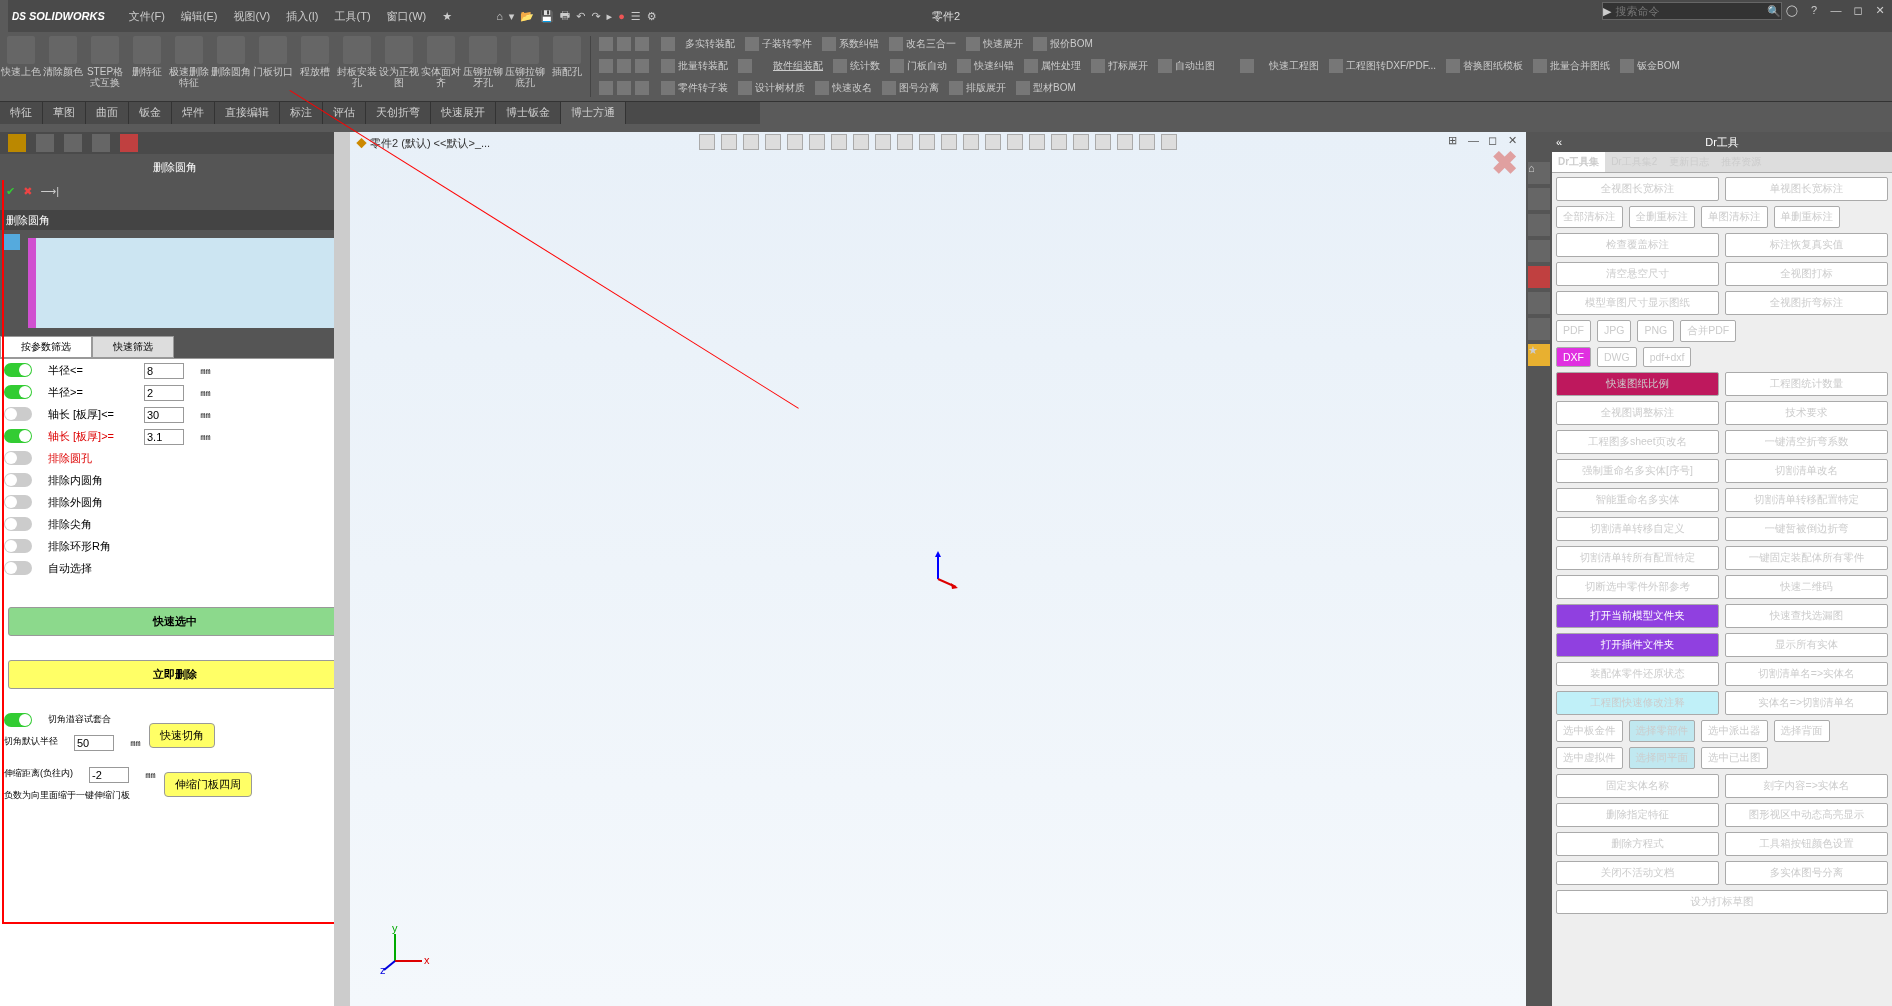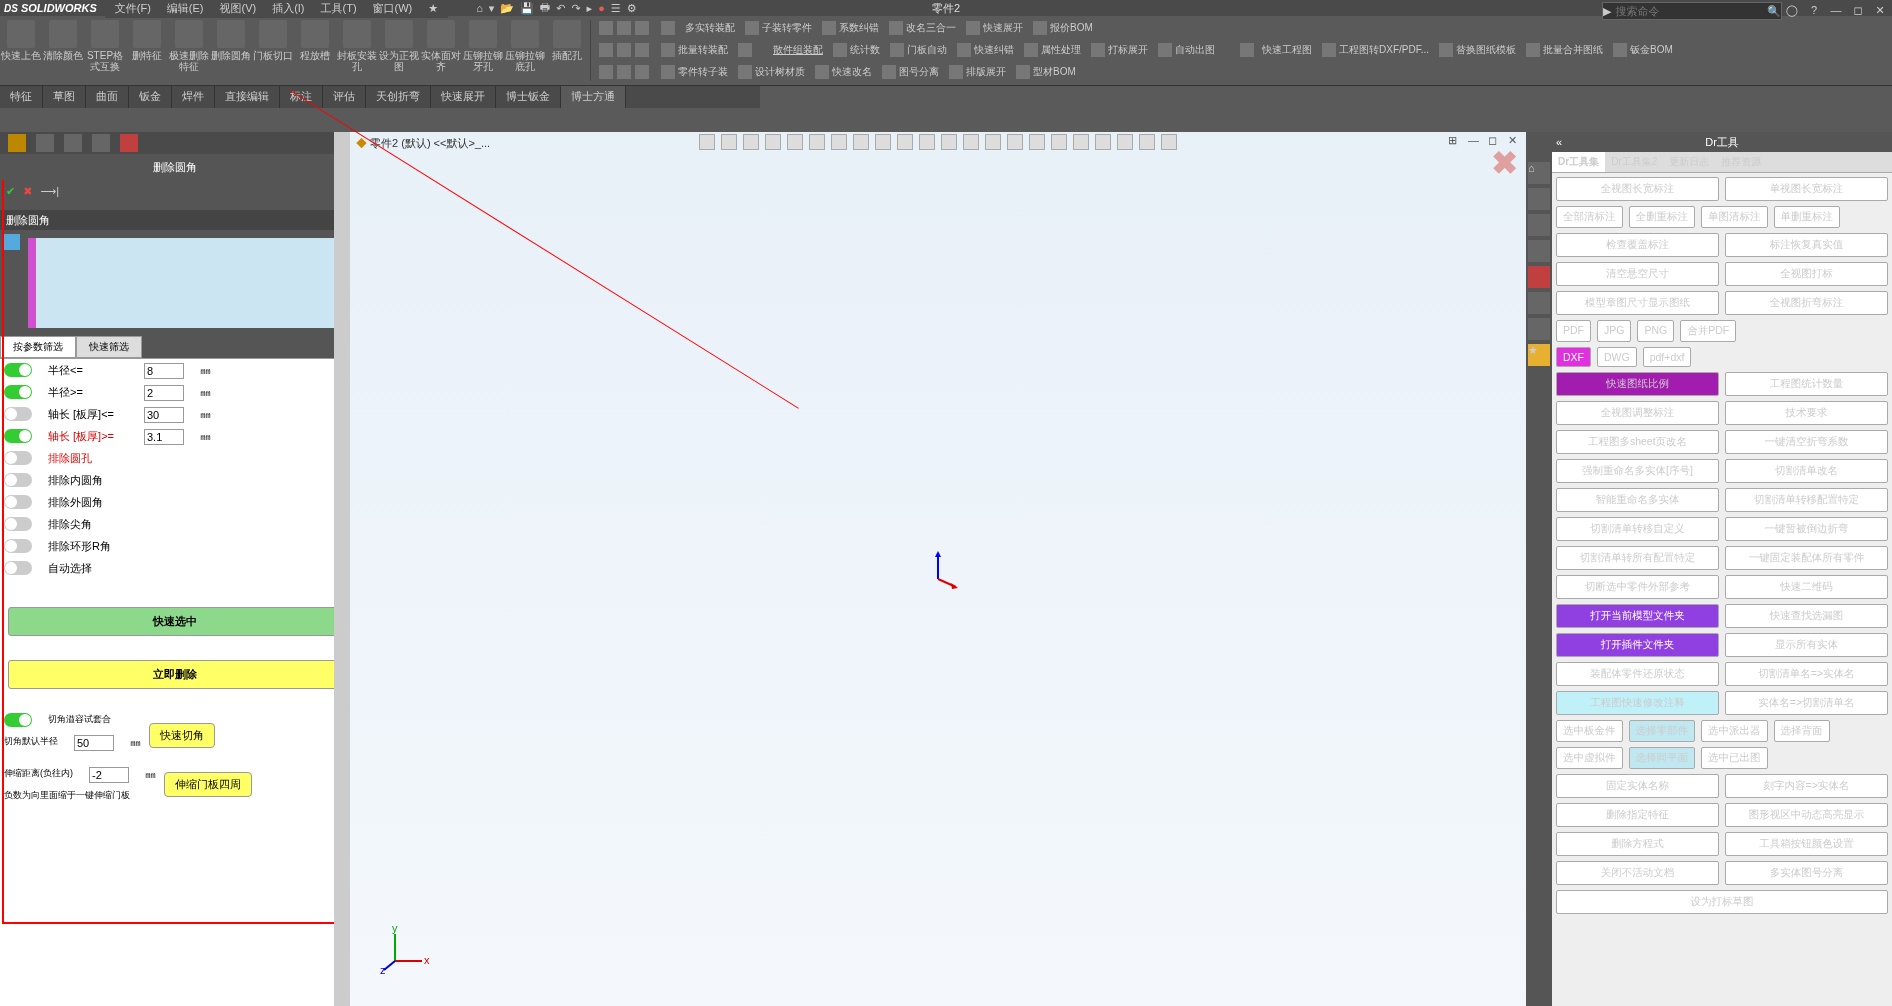--- a/index.html
+++ b/index.html
@@ -1,17 +1,17 @@
 <!DOCTYPE html>
 <html><head>
 <meta charset="utf-8">
 <style>
 *{margin:0;padding:0;box-sizing:border-box;font-family:"Microsoft YaHei",Arial,sans-serif;font-size:11px;}
 body{background:#5a5a5a;color:#ccc;width:1892px;height:1006px;overflow:hidden;position:relative;}
-.titlebar{height:16px;background:#4a4a4a;display:flex;align-items:center;padding:0 4px;gap:8px;}
+.titlebar{height:32px;background:#4a4a4a;display:flex;align-items:center;padding:0 4px;gap:14px;margin-left:8px;}
 .logo{font-style:italic;font-weight:bold;color:#fff;}
 .logo .ds{font-size:10px;}
 .menubar{height:20px;background:#4a4a4a;display:flex;align-items:center;padding:0 4px;gap:4px;}
 .menubar span{padding:2px 6px;cursor:pointer;}
 .topicons{display:flex;align-items:center;gap:6px;margin-left:20px;}
 .doctitle{position:absolute;left:50%;transform:translateX(-50%);color:#ddd;}
 .search-box{position:absolute;right:110px;top:2px;width:180px;height:18px;background:#333;border:1px solid #666;display:flex;align-items:center;}
 .search-box input{flex:1;background:transparent;border:none;color:#ccc;padding:0 4px;outline:none;}
 .titleright{position:absolute;right:4px;top:2px;display:flex;gap:6px;}
 .titleright span{width:16px;height:16px;display:flex;align-items:center;justify-content:center;cursor:pointer;}
@@ -32,21 +32,21 @@
 .lp-top{height:22px;background:#4a4a4a;display:flex;align-items:center;gap:10px;padding:0 8px;}
 .lp-top span{width:18px;height:18px;background:#666;cursor:pointer;}
 .pm-header{height:26px;background:#555;display:flex;align-items:center;justify-content:center;position:relative;color:#fff;}
 .pm-header .q{position:absolute;right:6px;cursor:pointer;}
 .pm-confirm{height:22px;display:flex;align-items:center;gap:8px;padding:0 6px;}
 .pm-confirm .ok{color:#3c3;cursor:pointer;}
 .pm-confirm .cancel{color:#e44;cursor:pointer;}
 .pm-section-hdr{height:20px;background:#444;color:#fff;padding:0 6px;display:flex;align-items:center;justify-content:space-between;}
 .pm-selbox{margin:4px;height:90px;background:#cce5f2;border:2px solid #d050d0;border-right:none;border-top:none;border-bottom:none;border-left-width:8px;}
 .pm-filter-tabs{display:flex;border-bottom:1px solid #999;}
-.pm-filter-tabs .ftab{padding:3px 12px;background:#ddd;color:#000;cursor:pointer;border:1px solid #999;font-size:10px;}
+.pm-filter-tabs .ftab{padding:3px 20px;background:#ddd;color:#000;cursor:pointer;border:1px solid #999;font-size:10px;}
 .pm-filter-tabs .ftab.active{background:#fff;}
 .pm-body{background:#fff;color:#000;flex:1;overflow:auto;padding:4px;}
 .filterrow{display:flex;align-items:flex-start;gap:16px;height:22px;}
 .toggle{width:28px;height:14px;border-radius:7px;background:#ccc;position:relative;cursor:pointer;}
 .toggle.on{background:#3c3;}
 .toggle::after{content:"";position:absolute;width:12px;height:12px;background:#fff;border-radius:50%;top:1px;left:1px;}
 .toggle.on::after{left:15px;}
 .filterrow .flbl{width:80px;}
 .filterrow .flbl.red{color:#d00;}
 .filterrow input{width:40px;border:1px solid #999;padding:1px 2px;}
@@ -69,21 +69,21 @@
 .right-panel{width:340px;background:#eee;display:flex;flex-direction:column;}
 .rp-header{height:20px;background:#555;color:#fff;display:flex;align-items:center;justify-content:center;position:relative;}
 .rp-header .back{position:absolute;left:4px;cursor:pointer;}
 .rp-tabs{display:flex;background:#ddd;border-bottom:1px solid #aaa;}
 .rp-tabs .rtab{padding:3px 6px;cursor:pointer;font-size:10px;}
 .rp-tabs .rtab.active{background:#fff;font-weight:bold;}
 .rp-body{flex:1;overflow:auto;padding:4px;background:#eee;}
 .rp-row{display:flex;gap:6px;margin-bottom:5px;}
 .rbtn{flex:1;border:1px solid #aaa;background:#fff;text-align:center;padding:4px 2px;cursor:pointer;font-size:10.5px;border-radius:2px;}
 .rbtn.magenta{background:#e030e0;color:#fff;}
-.rbtn.lg{background:#a21caf;}
+.rbtn.lg{background:#be185d;}
 .rbtn.pur{background:#9040e0;color:#fff;}
 .rbtn.cy{background:#c0f0f8;}
 .rbtn.cy2{background:#c0e8f0;}
 .rbtn.sm{flex:0 0 auto;padding:3px 6px;}
 .redhl{position:absolute;border:2px solid red;pointer-events:none;}
 .redline{position:absolute;border-top:1px solid red;transform-origin:0 0;pointer-events:none;}
 .scrollbar{width:16px;background:#ccc;position:absolute;right:0;top:0;bottom:0;}
 </style>
 </head>
 <body>
@@ -255,21 +255,21 @@
           <span class="glbl">属性处理</span>
         </span>
         <span style="display: flex; gap: 3px; cursor: pointer;">
           <span class="gico"></span>
           <span class="glbl">打标展开</span>
         </span>
         <span style="display: flex; gap: 3px; cursor: pointer;">
           <span class="gico"></span>
           <span class="glbl">自动出图</span>
         </span>
-        <span style="display: flex; gap: 8px; cursor: pointer; padding-left: 15px;">
+        <span style="display: flex; gap: 15px; cursor: pointer; padding-left: 15px;">
           <span class="gico"></span>
           <span class="glbl">快速工程图</span>
         </span>
         <span style="display: flex; gap: 3px; cursor: pointer;">
           <span class="gico"></span>
           <span class="glbl">工程图转DXF/PDF...</span>
         </span>
         <span style="display: flex; gap: 3px; cursor: pointer;">
           <span class="gico"></span>
           <span class="glbl">替换图纸模板</span>

